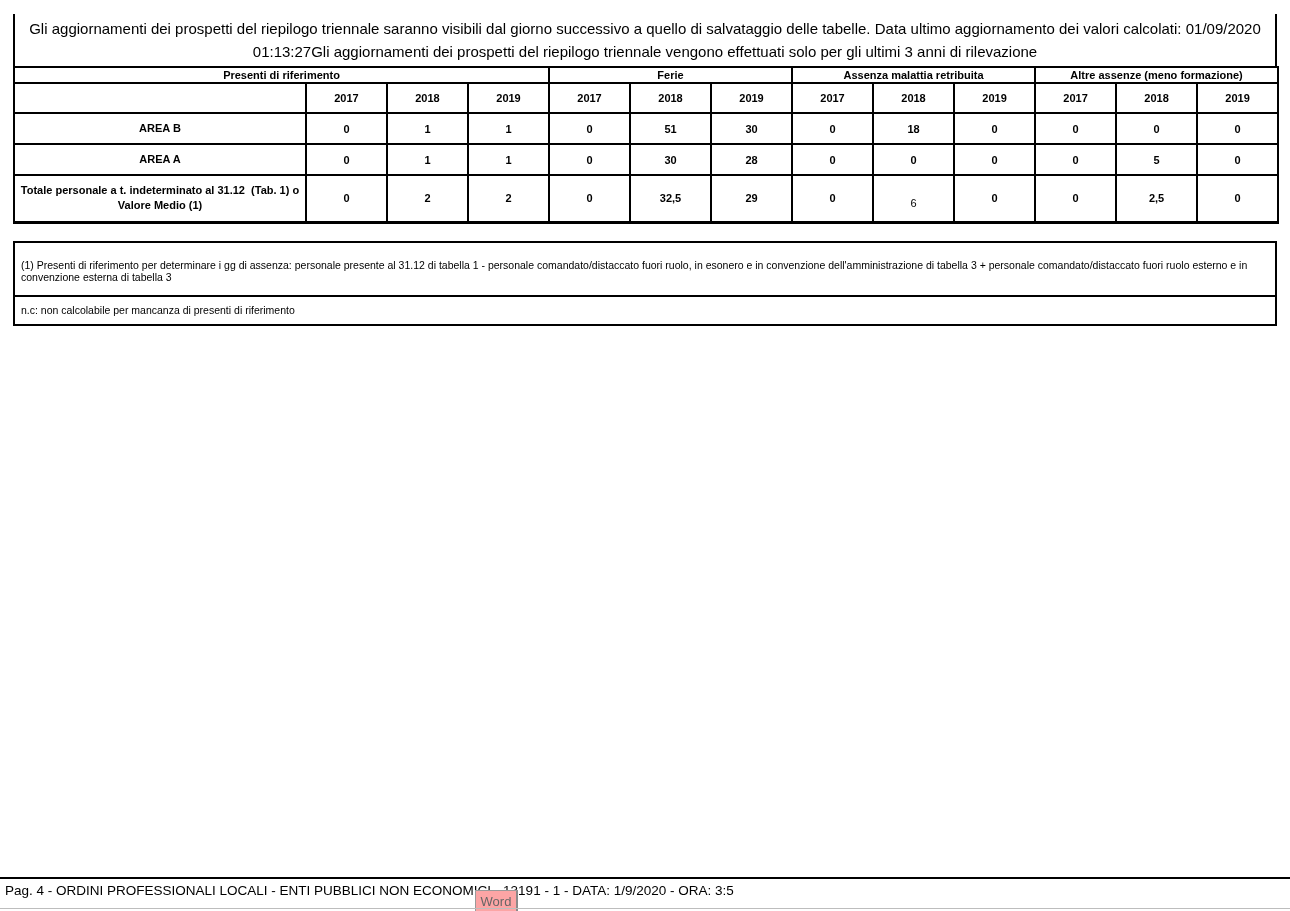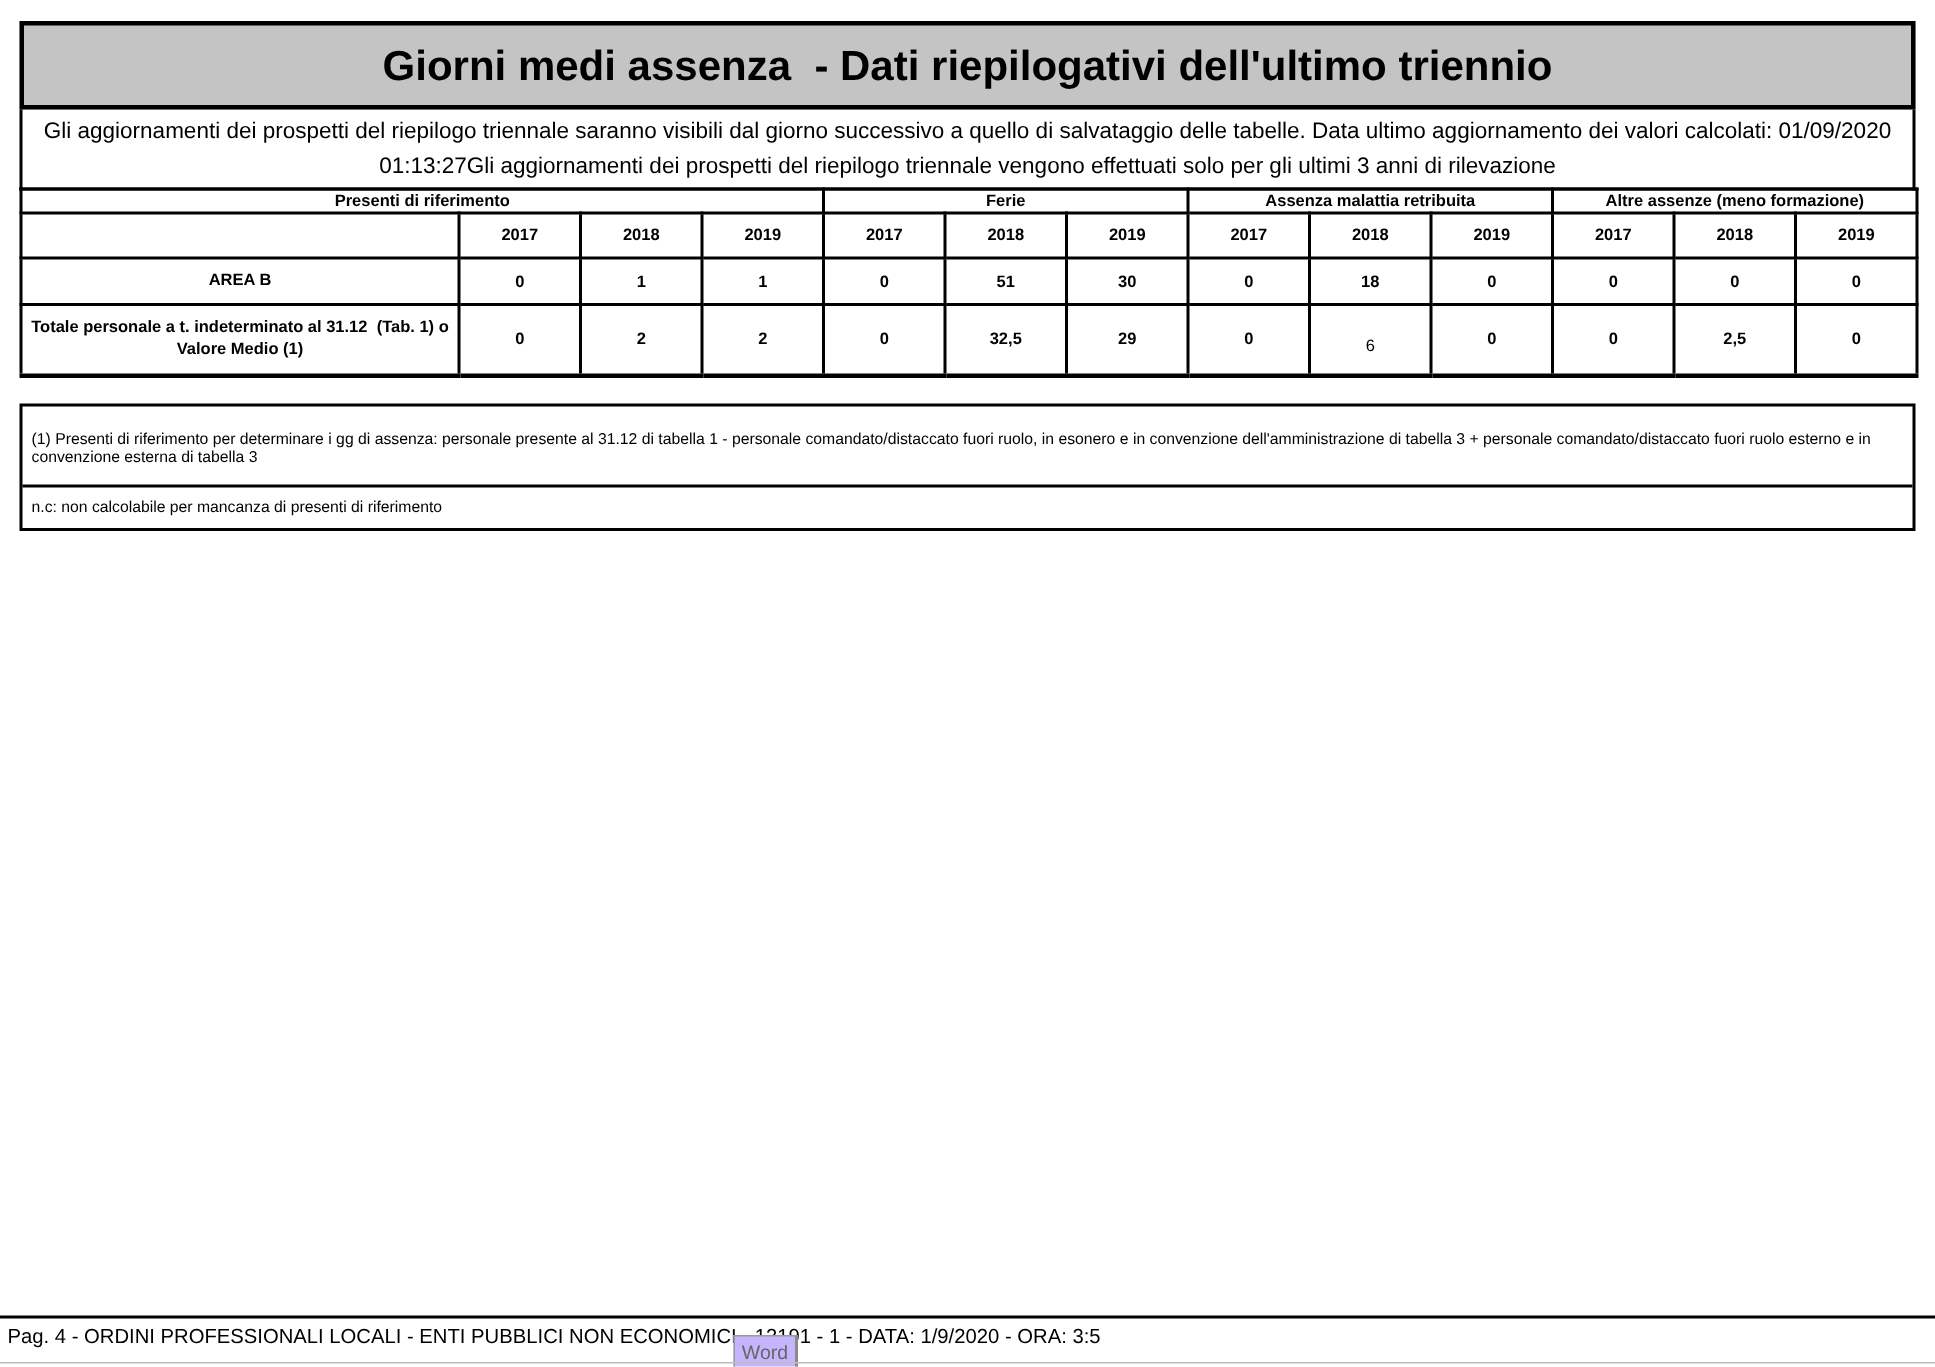--- a/index.html
+++ b/index.html
@@ -67,39 +67,36 @@
     border-bottom: 2px solid #000;
     padding: 16px 6px 12px 6px;
     font-size: 10.5px;
   }
   .footbox .fn2 { padding: 7px 6px 8px 6px; font-size: 10.5px; }
 
   
   .footer-rule { position: absolute; left: 0; top: 877px; width: 1290px; height: 2px; background: #000; }
   .footer-text { position: absolute; left: 5px; top: 883px; font-size: 13.5px; white-space: pre; }
   .word-tip {
-    position: absolute; left: 489px; top: 890px;
+    position: absolute; left: 475px; top: 890px;
     width: 43px; height: 21px;
-    background: #c4b5fd;
+    background: #fca5a5;
     border-top: 1px solid #9a9a9a; border-left: 1px solid #9a9a9a;
     border-right: 2px solid #8a8a8a;
     color: #666;
     font-size: 13px;
     display: flex; align-items: center; justify-content: center;
   }
   .bottom-edge { position: absolute; left: 0; top: 908px; width: 1290px; height: 1px; background: #bdbdbd; }
 </style>
 </head>
 <body>
 
 <div class="sheet">
 
-  <div class="titlebar">
-    <h1>Giorni medi assenza  - Dati riepilogativi dell'ultimo triennio</h1>
-  </div>
 
   <div class="notice">
     <span>Gli aggiornamenti dei prospetti del riepilogo triennale saranno visibili dal giorno successivo a quello di salvataggio delle tabelle. Data ultimo aggiornamento dei valori calcolati: 01/09/2020 01:13:27Gli aggiornamenti dei prospetti del riepilogo triennale vengono effettuati solo per gli ultimi 3 anni di rilevazione</span>
   </div>
 
   <table class="grid">
     <colgroup>
       <col style="width:292px">
       <col style="width:81px">
         <col style="width:81px">
@@ -149,20 +146,35 @@
       <td>51</td>
       <td>30</td>
       <td>0</td>
       <td>18</td>
       <td>0</td>
       <td>0</td>
       <td>0</td>
       <td>0</td>
     </tr>
 
+    <tr class="r-data">
+      <td class="rowlabel">AREA A</td>
+      <td>0</td>
+      <td>1</td>
+      <td>1</td>
+      <td>0</td>
+      <td>30</td>
+      <td>28</td>
+      <td>0</td>
+      <td>0</td>
+      <td>0</td>
+      <td>0</td>
+      <td>5</td>
+      <td>0</td>
+    </tr>
 
     <tr class="r-tot">
       <td class="rowlabel">Totale personale a t. indeterminato al 31.12  (Tab. 1) o Valore Medio (1)</td>
       <td>0</td>
       <td>2</td>
       <td>2</td>
       <td>0</td>
       <td>32,5</td>
       <td>29</td>
       <td>0</td>

